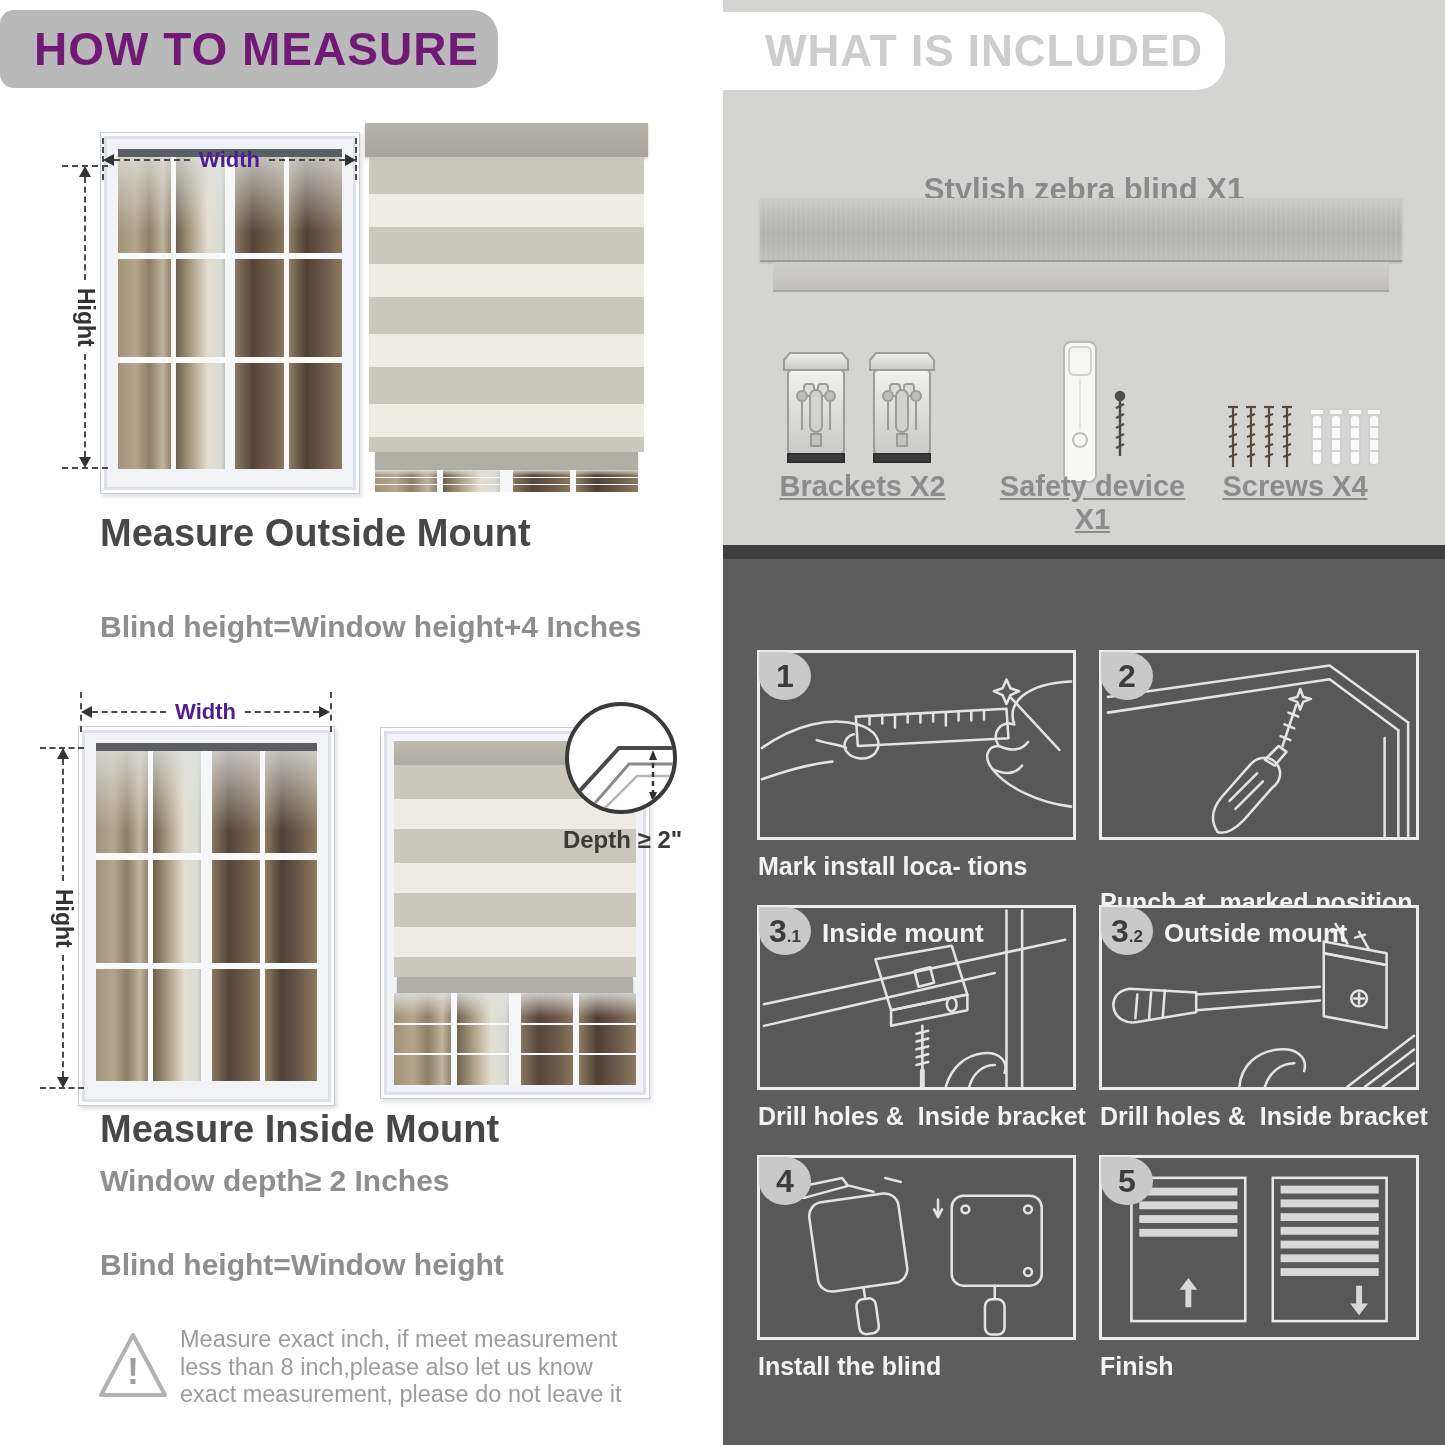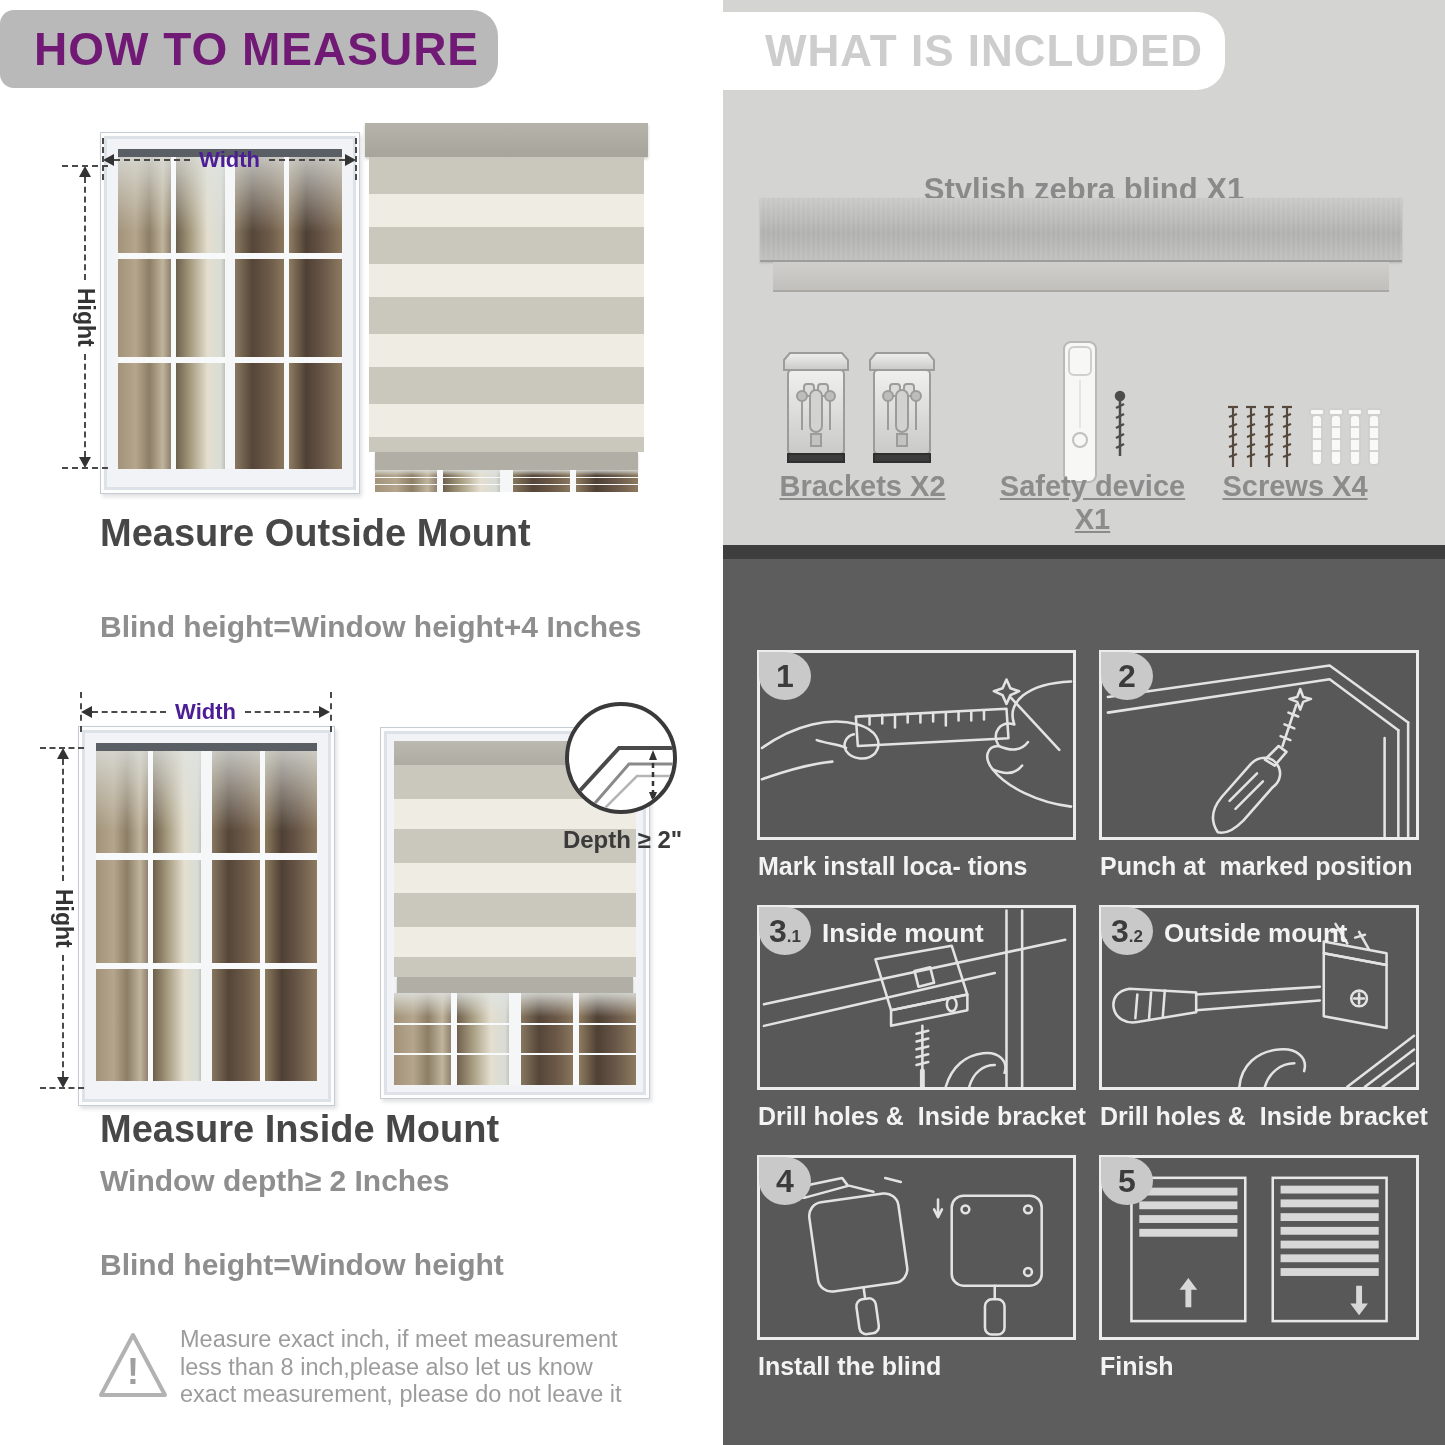--- a/index.html
+++ b/index.html
@@ -380,21 +380,21 @@
         <path d="M302,78 L302,186 M288,86 L288,186 M312,70 L312,186"></path>
         <path d="M118,182 C110,170 112,158 122,146 L152,112 C160,104 172,104 178,112 C184,120 182,130 174,136 L144,170 C136,178 126,184 118,182 Z"></path>
         <path d="M130,150 L158,122 M136,158 L164,130"></path>
         <path d="M166,108 L180,94 L188,100 L176,114 Z"></path>
         <path d="M184,94 L198,52"></path>
         <path d="M182,84 l10,4 M186,72 l10,4 M190,60 l10,4"></path>
         <path d="M202,36 l3,8 8,2 -8,3 -3,8 -3,-8 -8,-3 8,-2 Z"></path>
       </g>
     </svg>
   </div>
-  <div class="abs cap" style="left:1100px;top:852px;">Punch at  marked position</div>
+  <div class="abs cap" style="left:1100px;top:888px;">Punch at  marked position</div>
 
   <div class="abs panel" style="left:757px;top:905px;width:319px;height:185px;">
     <div class="badge">
       <span class="badge-num">3</span>
         <span class="badge-sub">.1</span>
     </div>
     <span class="panel-title">Inside mount</span>
     <svg class="lineart" viewBox="0 0 320 182">
       <g fill="none" stroke="#e3e3e3" stroke-width="2.6" stroke-linecap="round" stroke-linejoin="round">
         <path d="M4,98 L312,32 M4,120 L240,66"></path>

